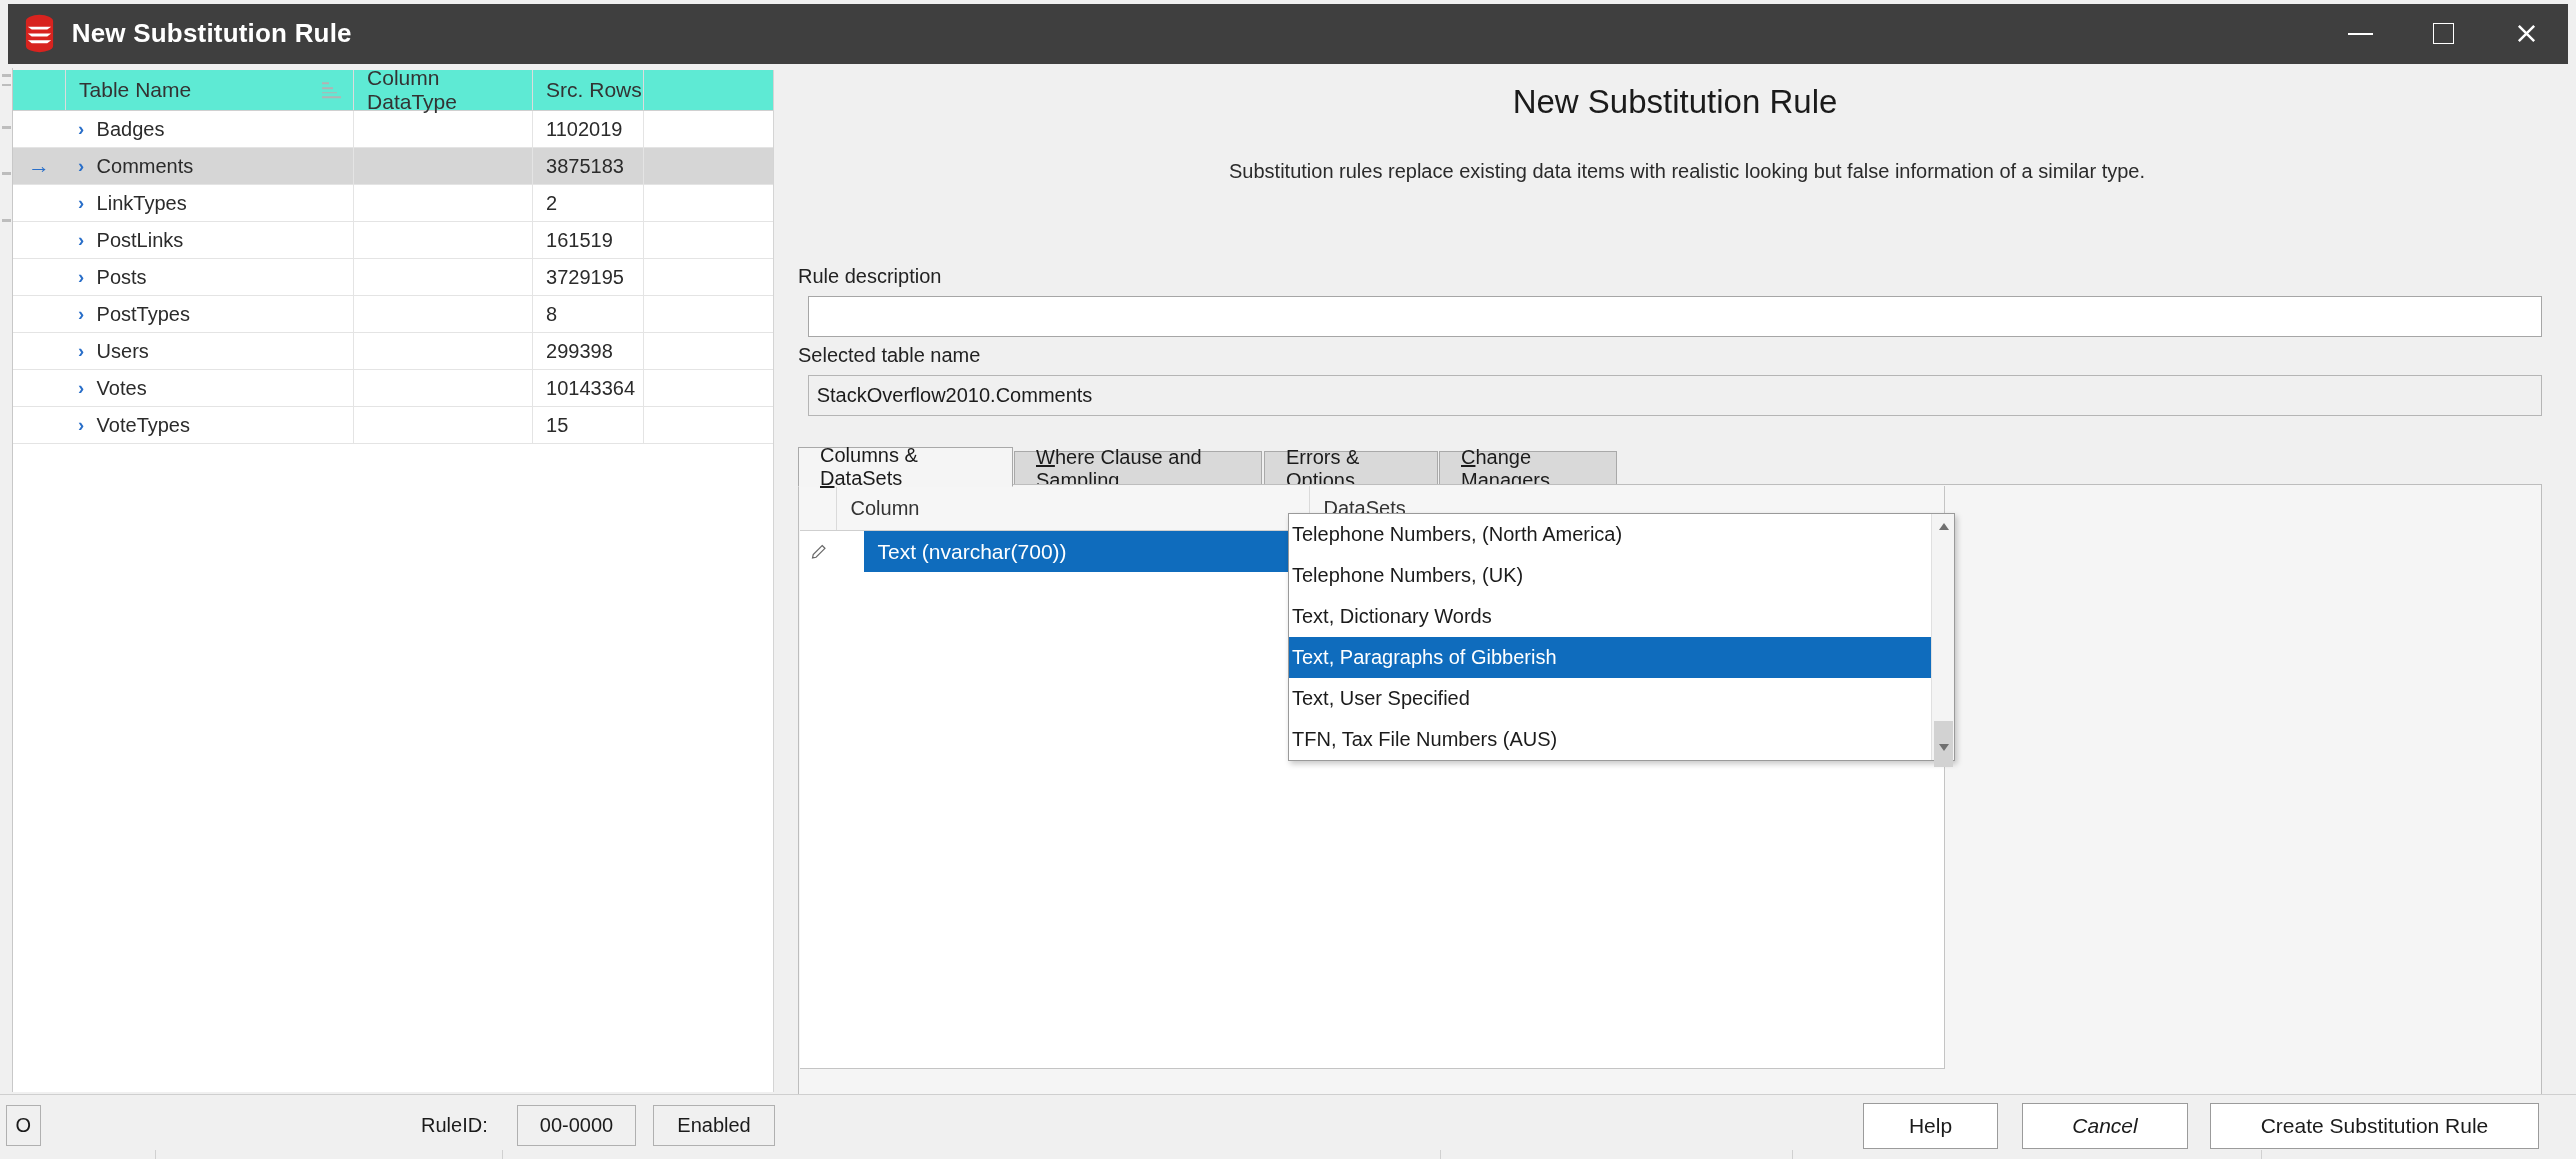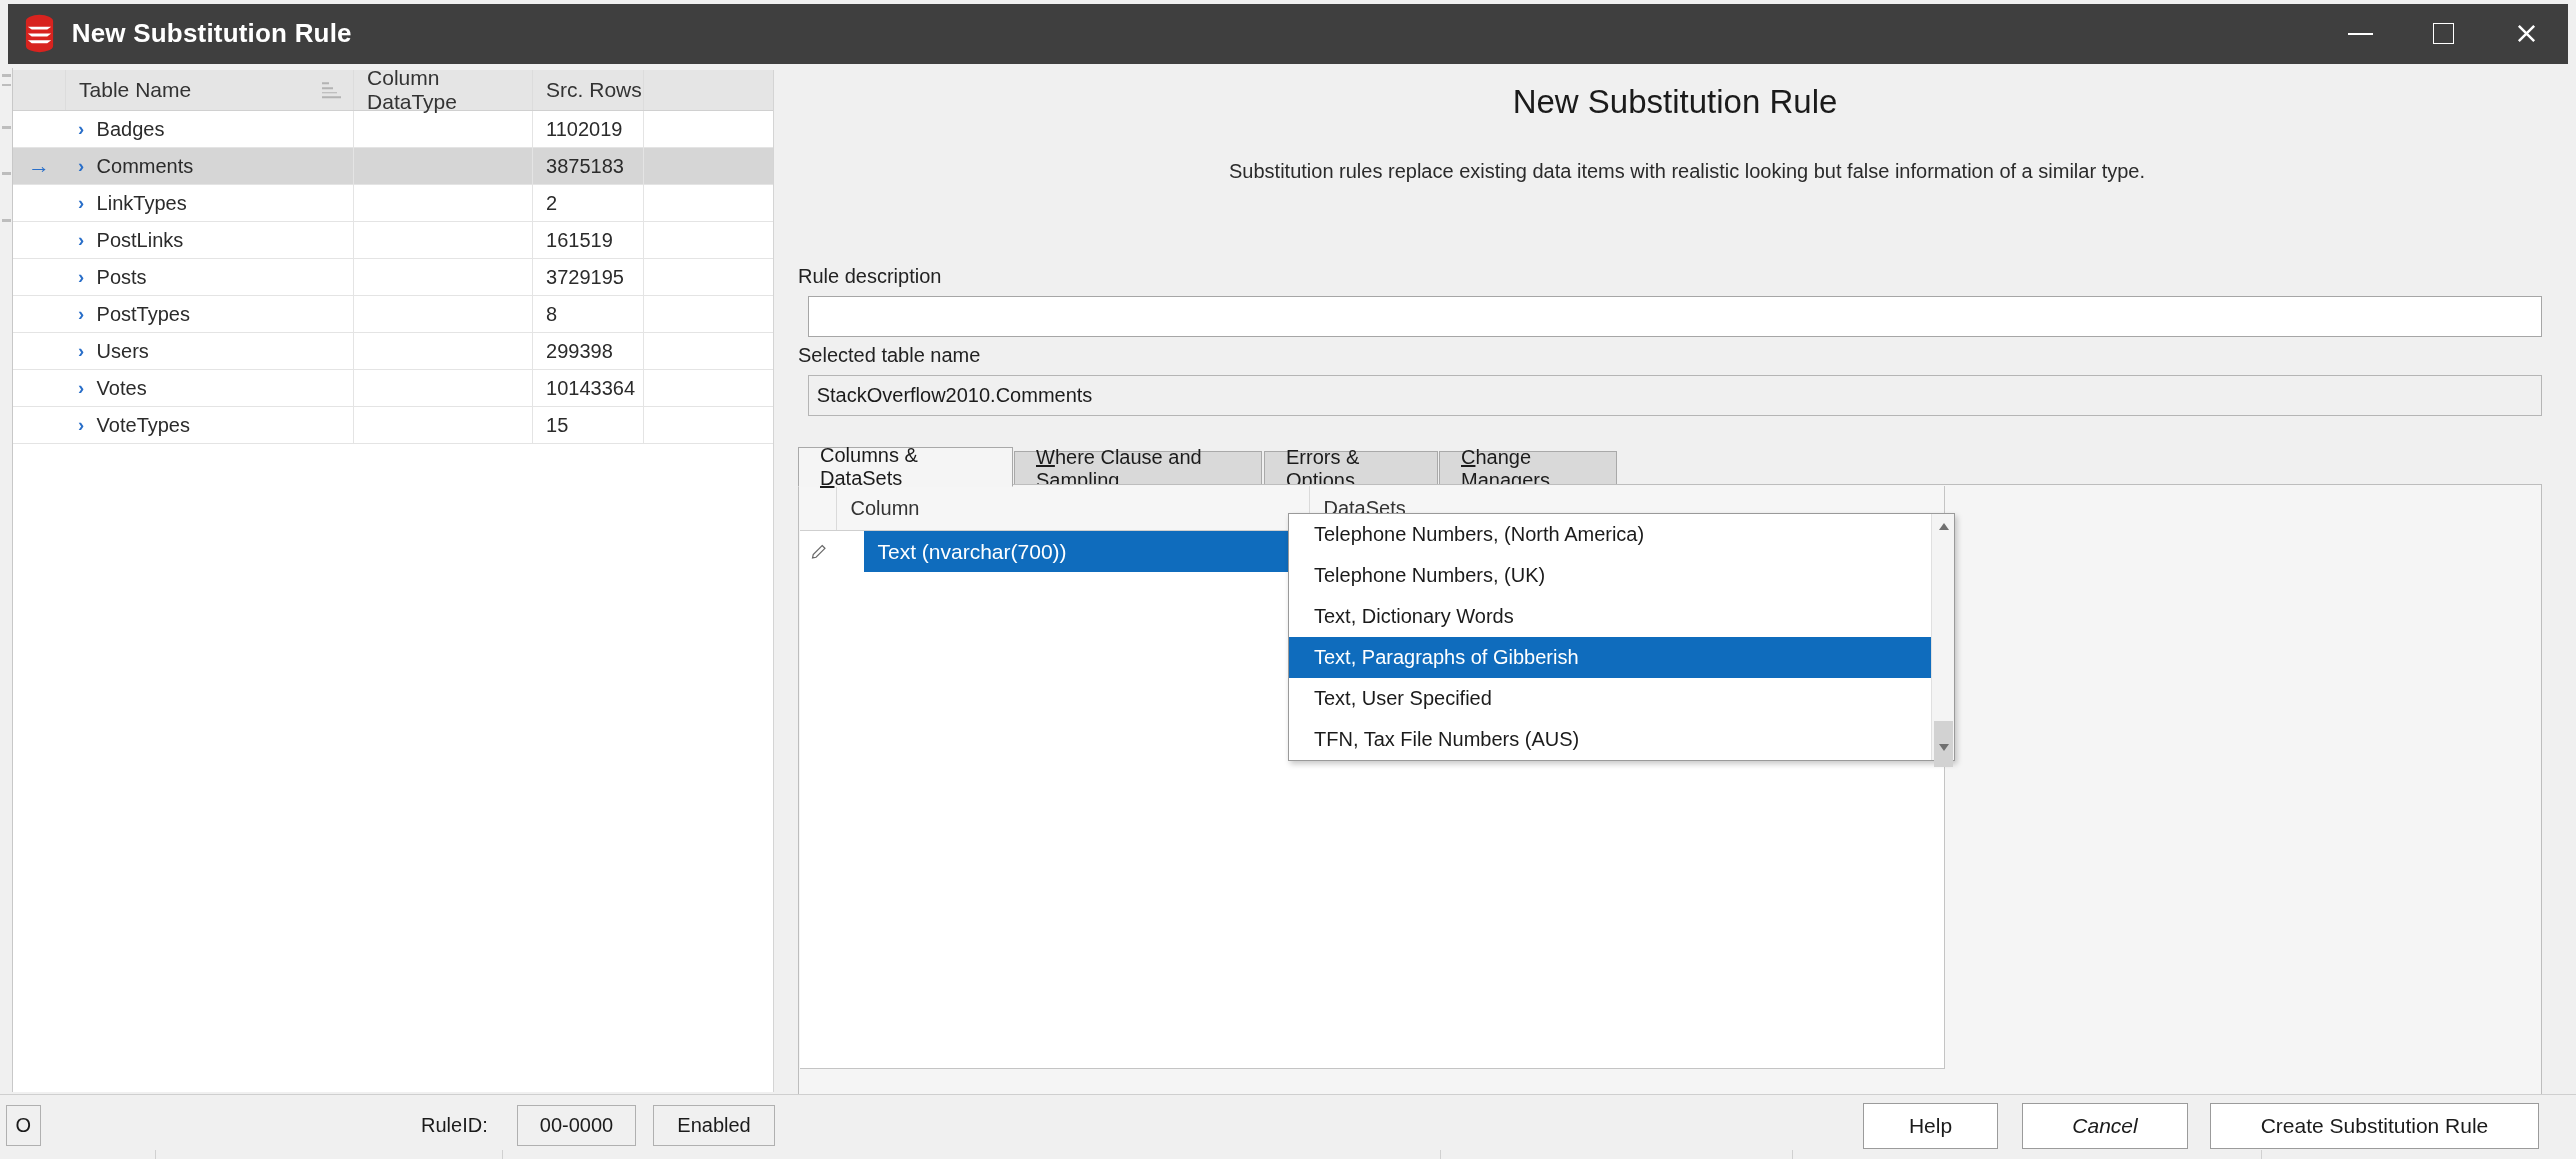--- a/index.html
+++ b/index.html
@@ -68,21 +68,21 @@
     position: absolute;
     left: 12.6px; top: 70px;
     width: 761px; height: 1022px;
     background: #ffffff;
     border-right: 1.9px solid #d4d4d4;
     overflow: hidden;
   }
   .glhead {
     display: flex;
     height: 41px;
-    background: #e5e5e5;
+    background: #5eead4;
     border-bottom: 1px solid #d0d0d0;
   }
   .glhead .cell {
     display: flex; align-items: center;
     font-size: 21px; color: #333;
     border-right: 1px solid #dcdcdc;
     padding-left: 13.5px;
     position: relative;
   }
   .c-arrow  { width: 53px; padding-left: 0 !important; }
@@ -276,21 +276,21 @@
     width: 667px;
     background: #ffffff;
     border: 1px solid #9a9a9a;
     box-shadow: 1.9px 2.9px 5.8px rgba(0,0,0,.22);
     z-index: 40;
   }
   .popup-list { position: relative; }
   .popup-item {
     height: 41px;
     display: flex; align-items: center;
-    padding-left: 25px;
+    padding-left: 3px;
     font-size: 20px; color: #1b1b1b;
     white-space: nowrap;
   }
   .popup-item.sel { background: #0f6cbd; color: #ffffff; }
   .popup-sb {
     position: absolute; right: 0; top: 0; bottom: 0;
     width: 23px; background: #f4f4f4;
     border-left: 1px solid #e0e0e0;
   }
   .sb-arrow {

